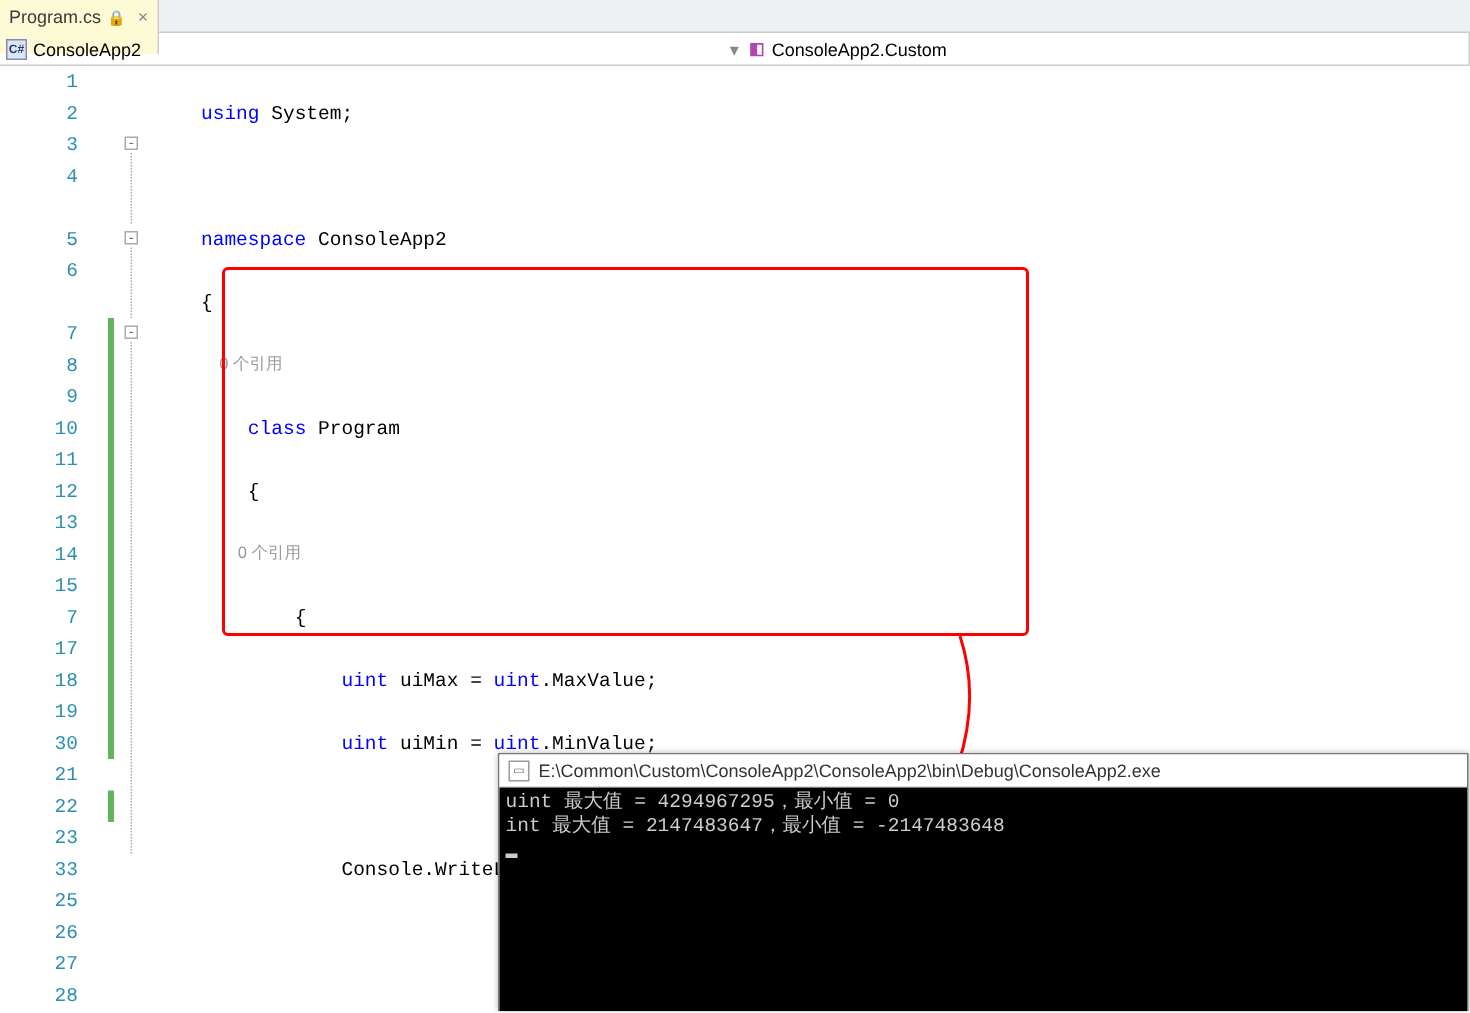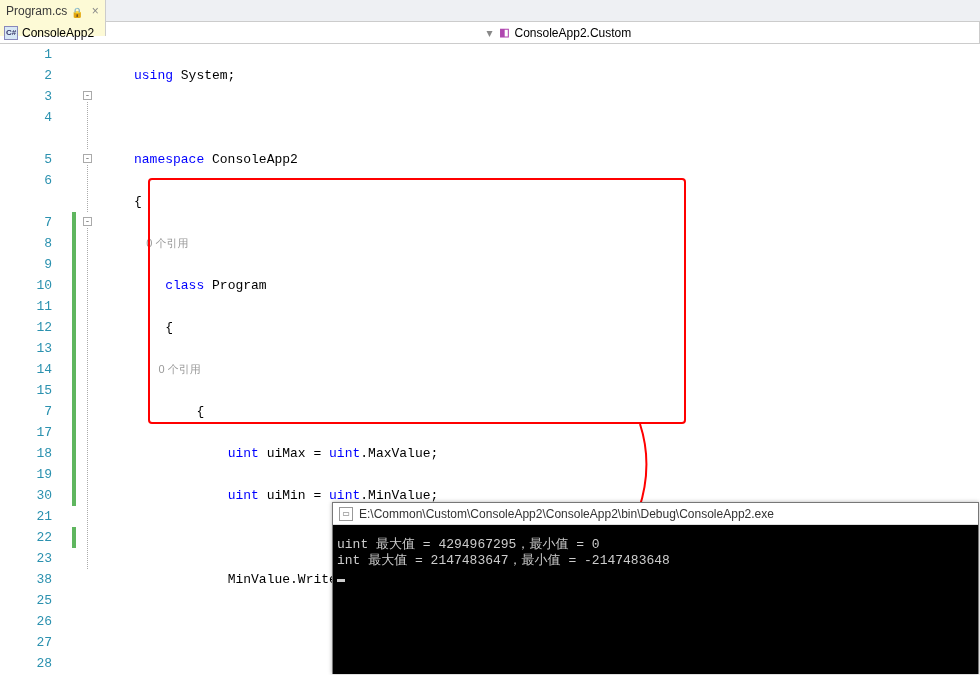--- a/index.html
+++ b/index.html
@@ -171,21 +171,21 @@
   .console-title .appicon {
     width: 14px; height: 14px;
     border: 1px solid #999;
     display: inline-flex; align-items: center; justify-content: center;
     font-size: 8px; color: #666;
   }
   .console-body {
     background: #000;
     color: #ccc;
     height: 149px;
-    padding: 12px 4px;
+    padding: 2px 4px;
     font-family: "NSimSun","SimSun","Courier New", monospace;
     font-size: 13px;
     line-height: 16px;
     white-space: pre;
   }
   .cursor {
     display: inline-block;
     width: 8px; height: 3px;
     background: #ccc;
     margin-top: 10px;
@@ -234,21 +234,21 @@
       <div class="ln">14</div>
       <div class="ln">15</div>
       <div class="ln">7</div>
       <div class="ln">17</div>
       <div class="ln">18</div>
       <div class="ln">19</div>
       <div class="ln">30</div>
       <div class="ln">21</div>
       <div class="ln">22</div>
       <div class="ln">23</div>
-      <div class="ln">38</div>
+      <div class="ln">33</div>
       <div class="ln">25</div>
       <div class="ln">26</div>
       <div class="ln">27</div>
       <div class="ln">28</div>
       <div class="ln">29</div>
     </div>
   <div class="marker-col">
     <div class="green-bar" style="top:168px;height:294px"></div>
     <div class="green-bar" style="top:483px;height:21px"></div>
   </div>
@@ -266,21 +266,21 @@
 <div class="ln"><span class="kw">namespace</span><span class="pln"> ConsoleApp2</span></div>
 <div class="ln"><span class="pln">{</span></div>
 <div class="ref">    <span>0 个引用</span></div>
 <div class="ln">    <span class="kw">class</span><span class="type"> Program</span></div>
 <div class="ln">    <span class="pln">{</span></div>
 <div class="ref">        <span>0 个引用</span></div>
 <div class="ln">        <span class="pln">{</span></div>
 <div class="ln">            <span class="kw">uint</span><span class="pln"> uiMax = </span><span class="kw">uint</span><span class="pln">.MaxValue;</span></div>
 <div class="ln">            <span class="kw">uint</span><span class="pln"> uiMin = </span><span class="kw">uint</span><span class="pln">.MinValue;</span></div>
 <div class="ln"></div>
-<div class="ln">            <span class="type">MinValue</span><span class="pln">.WriteLine(</span><span class="str">"uint 最大值 = "</span><span class="pln"> + uiMax + </span><span class="str">"，最小值 = "</span><span class="pln"> + uiMin);</span></div>
+<div class="ln">            <span class="type">Console</span><span class="pln">.WriteLine(</span><span class="str">"uint 最大值 = "</span><span class="pln"> + uiMax + </span><span class="str">"，最小值 = "</span><span class="pln"> + uiMin);</span></div>
 
 
 
 
 
 
 
 
 
 

